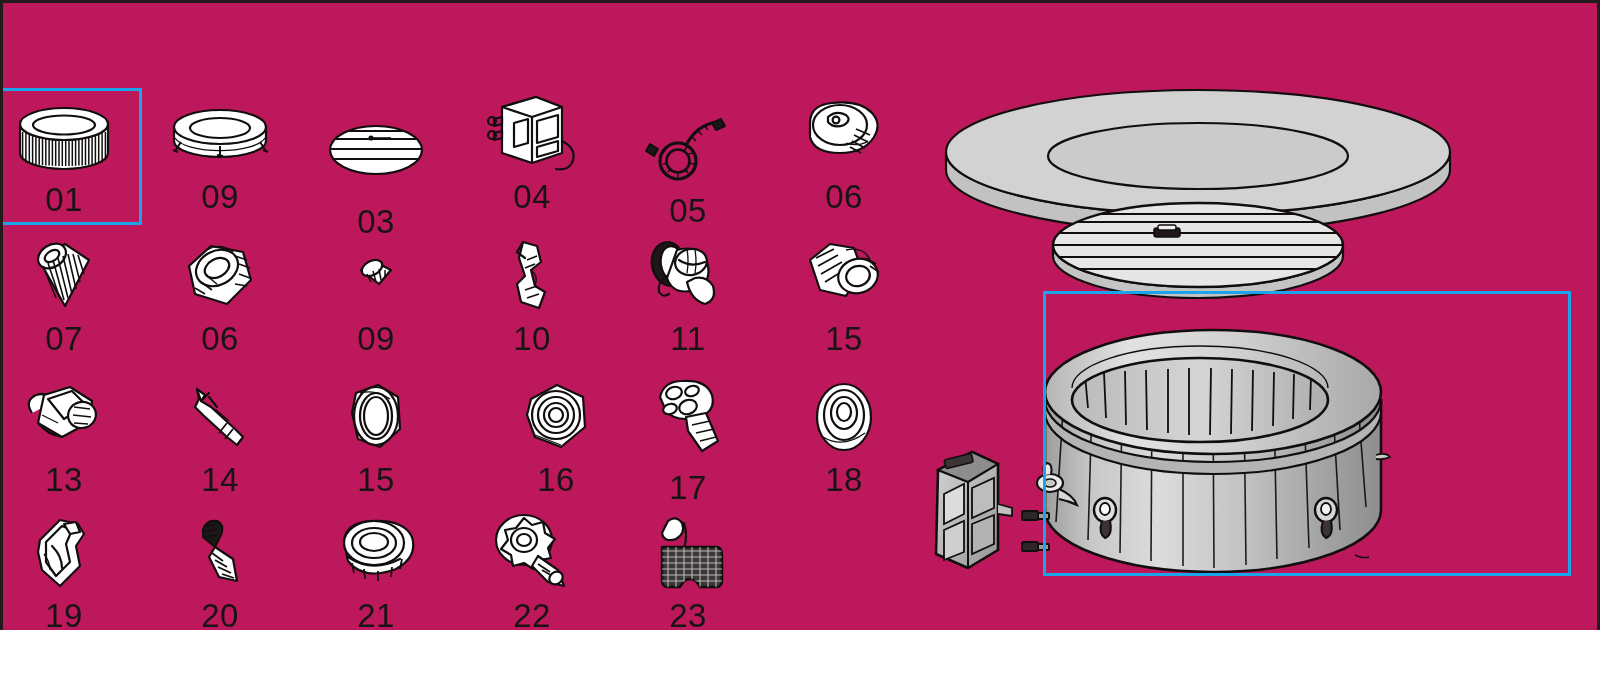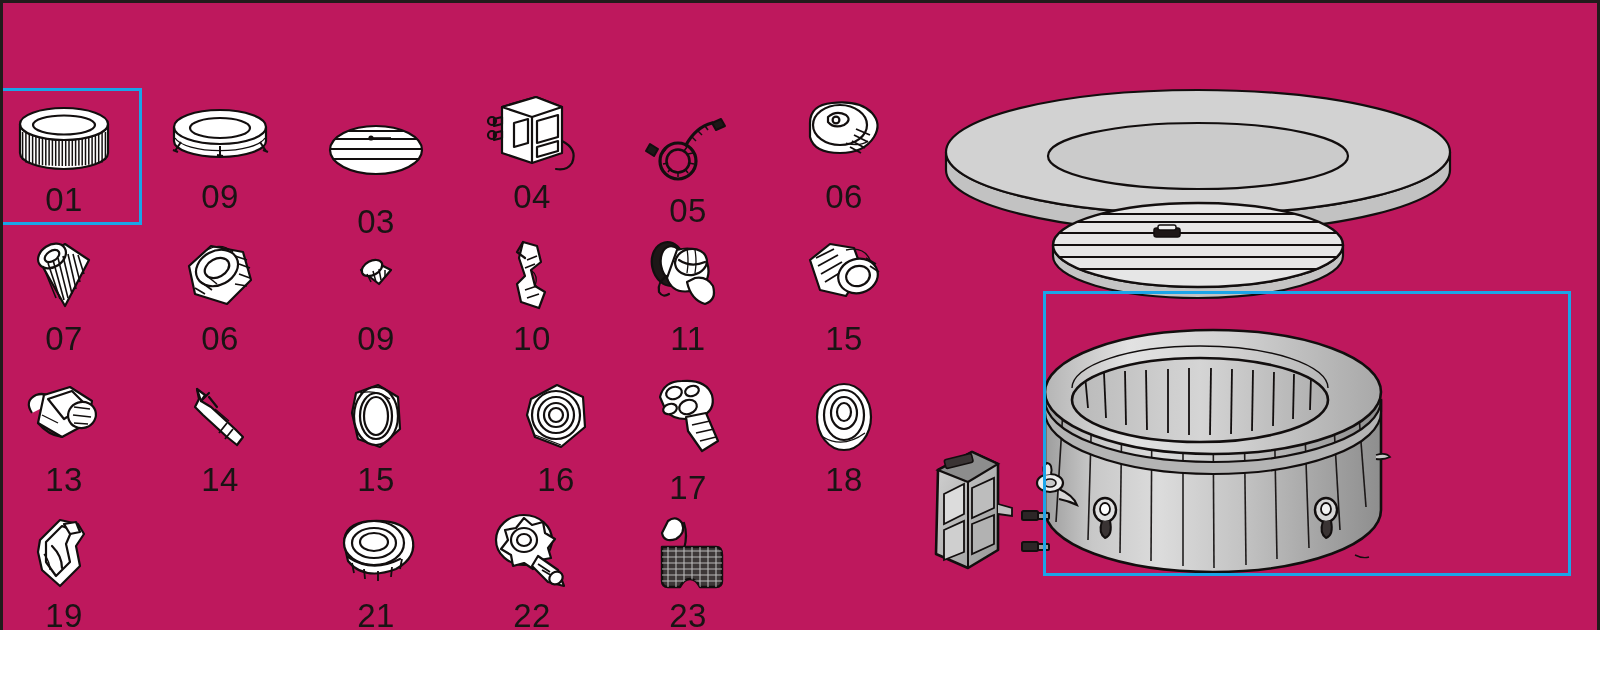--- a/index.html
+++ b/index.html
@@ -398,20 +398,40 @@
         <div class="part-art">
           <svg width="76" height="82" viewBox="0 0 76 82">
     <path d="M 14 28 L 34 8 L 52 12 L 58 22 L 50 34 L 54 54 L 34 74 L 16 58 L 12 40 Z" stroke="#120e0e" fill="#ffffff" stroke-width="2.2" stroke-linejoin="round"></path>
     <path d="M 20 30 L 36 14 L 46 18 L 40 32 L 44 50 L 30 64 L 20 50 Z" stroke="#120e0e" fill="#ffffff" stroke-width="2.2" stroke-linejoin="round"></path>
     <path d="M 38 12 L 50 10 L 54 20 L 44 22 Z" stroke="#120e0e" fill="#ffffff" stroke-width="2.2" stroke-linejoin="round"></path>
     <path d="M 26 34 q 10 10 10 22" stroke="#120e0e" fill="none" stroke-width="2.2" stroke-linejoin="round" stroke-linecap="round"></path>
     <path d="M 18 42 q 6 8 6 16" stroke="#120e0e" fill="none" stroke-width="1.3"></path>
   </svg>
         </div>
         <div class="part-label">19</div>
+      </div>
+      <div class="part-cell" style="left: 128px; top: 419px;">
+        <div class="part-art">
+          <svg width="62" height="80" viewBox="0 0 62 80">
+    <path d="M 14 16 q 4 -10 14 -8 q 8 4 4 14 L 26 34 L 14 24 Z" stroke="#120e0e" fill="#1d1717" stroke-width="2" stroke-linejoin="round"></path>
+    <path d="M 26 34 L 44 46 L 48 68 L 30 64 L 20 44 Z" stroke="#120e0e" fill="#ffffff" stroke-width="2.2" stroke-linejoin="round"></path>
+    <g stroke="#120e0e" stroke-width="1.8">
+      <line x1="23" y1="40" x2="34" y2="48"></line>
+              <line x1="26" y1="47" x2="38" y2="54"></line>
+      <line x1="29" y1="54" x2="42" y2="60"></line>
+              <line x1="33" y1="61" x2="45" y2="65"></line>
+    </g>
+    <g stroke="#120e0e" stroke-width="1.6">
+      <line x1="15" y1="14" x2="27" y2="11"></line>
+              <line x1="14" y1="19" x2="28" y2="16"></line>
+      <line x1="15" y1="24" x2="28" y2="22"></line>
+    </g>
+  </svg>
+        </div>
+        <div class="part-label">20</div>
       </div>
       <div class="part-cell" style="left: 284px; top: 419px;">
         <div class="part-art">
           <svg width="92" height="80" viewBox="0 0 92 80">
     <path d="M 14 30 q 0 -20 26 -22 q 34 -2 42 16 q 6 20 -16 32 q -32 12 -48 -8 Z" stroke="#120e0e" fill="#ffffff" stroke-width="2.2" stroke-linejoin="round"></path>
     <ellipse cx="44" cy="30" rx="30" ry="22" stroke="#120e0e" fill="#ffffff" stroke-width="2.2" stroke-linejoin="round"></ellipse>
     <ellipse cx="44" cy="30" rx="22" ry="15" stroke="#120e0e" fill="#ffffff" stroke-width="2.2" stroke-linejoin="round"></ellipse>
     <ellipse cx="44" cy="29" rx="14" ry="9" stroke="#120e0e" fill="#ffffff" stroke-width="2.2" stroke-linejoin="round"></ellipse>
     <path d="M 18 44 q 24 16 52 2" stroke="#120e0e" fill="none" stroke-width="2.2" stroke-linejoin="round" stroke-linecap="round"></path>
     <g stroke="#120e0e" stroke-width="1.8">

